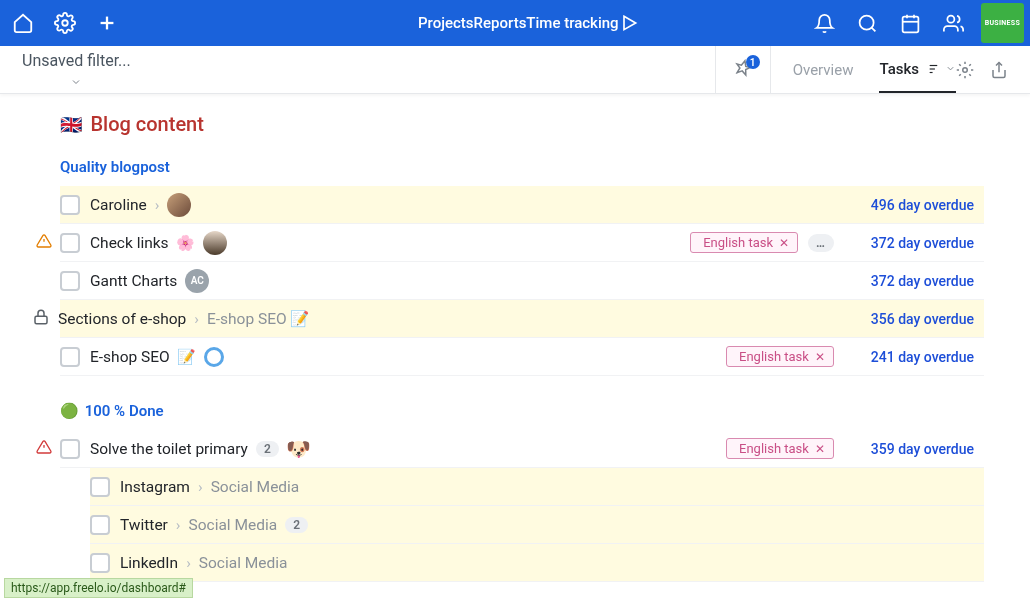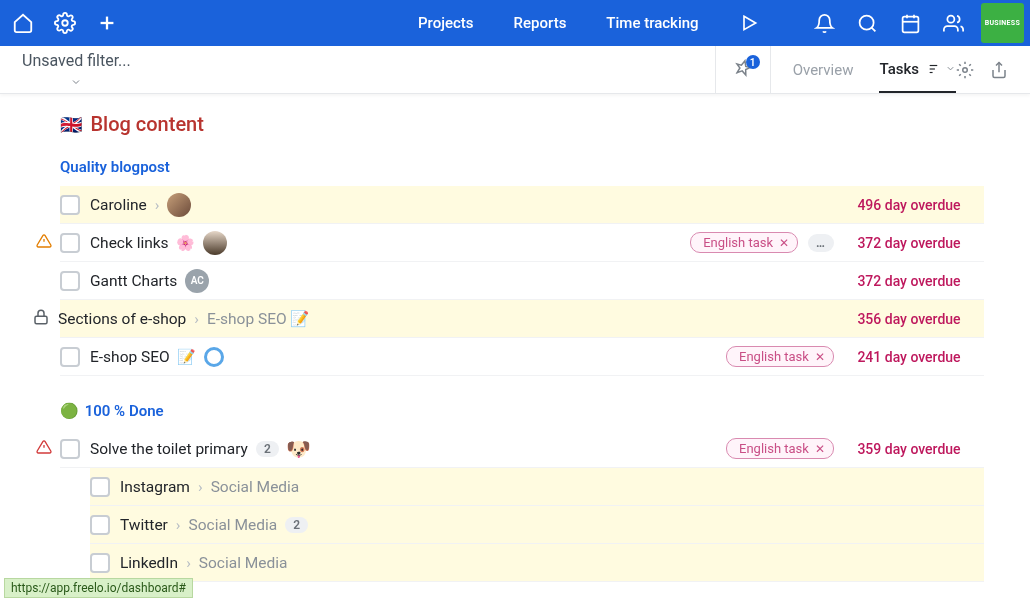--- a/index.html
+++ b/index.html
@@ -1,21 +1,21 @@
 <!DOCTYPE html>
 <html><head>
 <meta charset="utf-8">
 <style>
   * { box-sizing: border-box; margin: 0; padding: 0; }
   body { font-family: -apple-system, BlinkMacSystemFont, "Segoe UI", Roboto, Arial, sans-serif; font-size: 14px; color: #22252a; background: #fff; width: 1030px; height: 602px; overflow: hidden; position: relative; }
   
   
   .navbar { background: #1a62db; height: 46px; display: flex; align-items: center; padding: 0 12px; color: #fff; }
   .nav-left { display: flex; gap: 20px; align-items: center; }
-  .nav-center { display: flex; gap: 40px; align-items: center; margin-left: 300px; }
+  .nav-center { display: flex; align-items: center; margin-left: 300px; }
   .nav-right { display: flex; gap: 22px; align-items: center; margin-left: auto; }
   .nav-link { color: #fff; font-weight: 500; font-size: 15px; cursor: pointer; }
   .nav-icon { cursor: pointer; display: flex; align-items: center; justify-content: center; }
   .avatar-top { width: 32px; height: 32px; border-radius: 50%; background: linear-gradient(135deg,#8a6d5a,#3a4a5a); position: relative; }
   .business-badge { position: absolute; bottom: -4px; right: -6px; background: #3cb043; color: #fff; font-size: 7px; padding: 16px 4px; border-radius: 3px; font-weight: 700; letter-spacing: .3px; }
   
   
   .subbar { height: 48px; border-bottom: 1px solid #e6e8eb; display: flex; align-items: center; padding: 0 22px 0 22px; box-shadow: 0 2px 3px rgba(0,0,0,.04); }
   .filter-chip { color: #4a5560; font-size: 16px; display: flex; align-items: center; gap: 6px; cursor: pointer; flex-direction: column; }
   .pin-area { margin-left: auto; padding: 0 18px; border-left: 1px solid #e6e8eb; border-right: 1px solid #e6e8eb; height: 100%; display: flex; align-items: center; position: relative; margin-right: 0; }
@@ -42,25 +42,25 @@
   .crumb-sep { color: #b7bdc4; }
   .crumb { color: #8a9199; }
   .emoji { font-size: 15px; }
   .avatar { width: 24px; height: 24px; border-radius: 50%; background: #d0d4d9; display: inline-flex; align-items: center; justify-content: center; font-size: 10px; font-weight: 600; color: #555; flex-shrink: 0; }
   .avatar.photo1 { background: linear-gradient(135deg,#c7a07a,#6b4a3a); }
   .avatar.photo2 { background: linear-gradient(180deg,#e6d7c8,#4a3a2a); }
   .avatar.ring { background: #fff; border: 3px solid #5aa7e8; border-radius: 50%; width: 20px; height: 20px; }
   .avatar.dog { font-size: 20px; }
   .lock { color: #5a6168; margin-right: 8px; }
   .task-right { display: flex; align-items: center; gap: 10px; margin-left: auto; }
-  .tag-pill { border: 1px solid #d98ab0; color: #c94f86; background: #fff4fa; border-radius: 10px; padding: 2px 8px 2px 12px; font-size: 13px; display: inline-flex; align-items: center; gap: 6px; }
+  .tag-pill { border: 1px solid #d98ab0; color: #c94f86; background: #fff4fa; border-radius: 3px; padding: 2px 8px 2px 12px; font-size: 13px; display: inline-flex; align-items: center; gap: 6px; }
   .tag-x { font-size: 12px; cursor: pointer; }
   .more-pill { background: #eef0f3; color: #6b7178; border-radius: 10px; padding: 2px 8px; font-size: 12px; font-weight: 700; letter-spacing: 1px; }
   .count-pill { background: #eef0f3; color: #6b7178; border-radius: 10px; padding: 1px 8px; font-size: 12px; font-weight: 600; }
-  .overdue { color: #be185d; font-size: 14px; font-weight: 500; white-space: nowrap; min-width: 130px; text-align: center; }
+  .overdue { color: #1d4ed8; font-size: 14px; font-weight: 500; white-space: nowrap; min-width: 130px; text-align: right; }
   
   .section-gap { height: 26px; }
   .indent { padding-left: 30px; }
   
   .status-url { position: absolute; left: 4px; bottom: 4px; background: #d8f0c8; color: #2a5a1a; font-size: 12px; padding: 2px 6px; border: 1px solid #b8d8a0; }
 </style>
 </head>
 <body>
 
 <div class="navbar">

